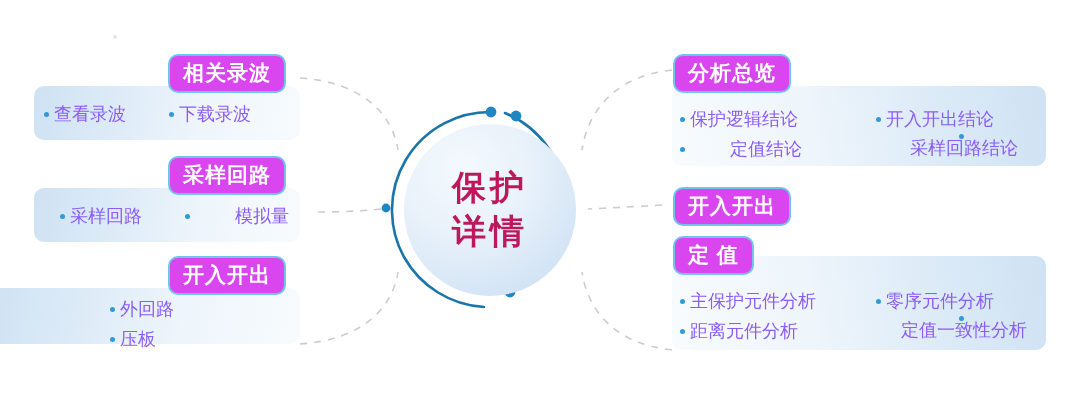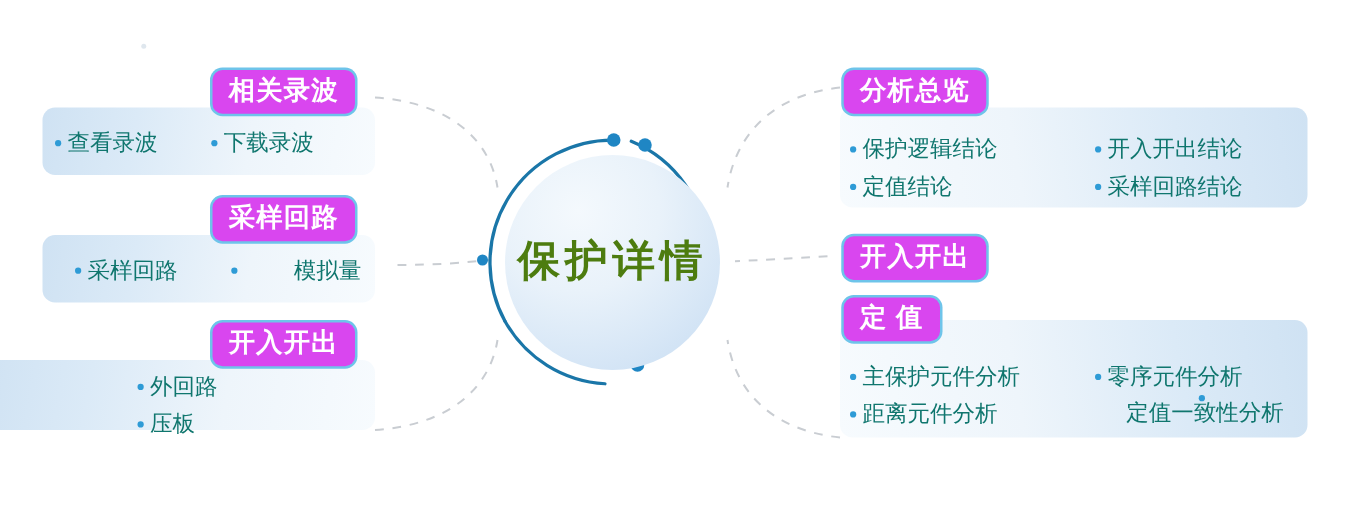--- a/index.html
+++ b/index.html
@@ -29,21 +29,21 @@
   }
   .items{
     position:absolute;
     display:flex;
     flex-wrap:wrap;
     box-sizing:border-box;
   }
   .item{
     display:flex;
     align-items:center;
-    color:#0f766e;
+    color:#8b5cf6;
     font-size:18px;
     line-height:1;
     white-space:nowrap;
   }
   .item .dot{
     width:5px;height:5px;border-radius:50%;
     background:#2e9bd6;
     margin-right:5px;
     flex:0 0 auto;
   }
@@ -68,23 +68,23 @@
     position:absolute;
     left:404px;top:124px;
     width:172px;height:172px;
     border-radius:50%;
     background:radial-gradient(circle at 34% 26%, #f4f9fd 0%, #e9f2fa 38%, #d6e6f6 72%, #c6dcf2 100%);
   }
   #hub-label{
     position:absolute;
     left:404px;top:124px;
     width:172px;height:172px;
-    display:flex;flex-direction:row;
+    display:flex;flex-direction:column;
     align-items:center;justify-content:center;
-    color:#4d7c0f;
+    color:#be185d;
     font-size:34px;
     font-weight:bold;
     letter-spacing:4px;
     line-height:1.28;
   }
   #hub-label span{display:block;}
   .speck{position:absolute;border-radius:50%;background:#dfe7ee;}
 </style>
 </head>
 <body>
@@ -161,25 +161,25 @@
   <div class="panel right" style="left:672px;top:86px;width:374px;height:80px;"></div>
   <div class="items" style="left:680px;top:104px;width:372px;height:60px;align-content:center;">
     <div class="item" style="width:196px;height:30px;">
       <span class="dot"></span>
       <span>保护逻辑结论</span>
     </div>
     <div class="item" style="width:176px;height:30px;">
       <span class="dot"></span>
       <span>开入开出结论</span>
     </div>
-    <div class="item" style="width:196px;height:30px;">
+    <div class="item" style="width:196px;height:30px;gap:40px;">
       <span class="dot"></span>
       <span>定值结论</span>
     </div>
-    <div class="item" style="width:176px;height:30px;">
+    <div class="item" style="width:176px;height:30px;flex-direction:column;">
       <span class="dot"></span>
       <span>采样回路结论</span>
     </div>
   </div>
   <div class="badge" style="left:675px;top:56px;">分析总览</div>
 
   <div class="badge" style="left:675px;top:189px;">开入开出</div>
 
   <div class="panel right" style="left:672px;top:256px;width:374px;height:94px;"></div>
   <div class="items" style="left:680px;top:286px;width:372px;height:60px;align-content:center;">

